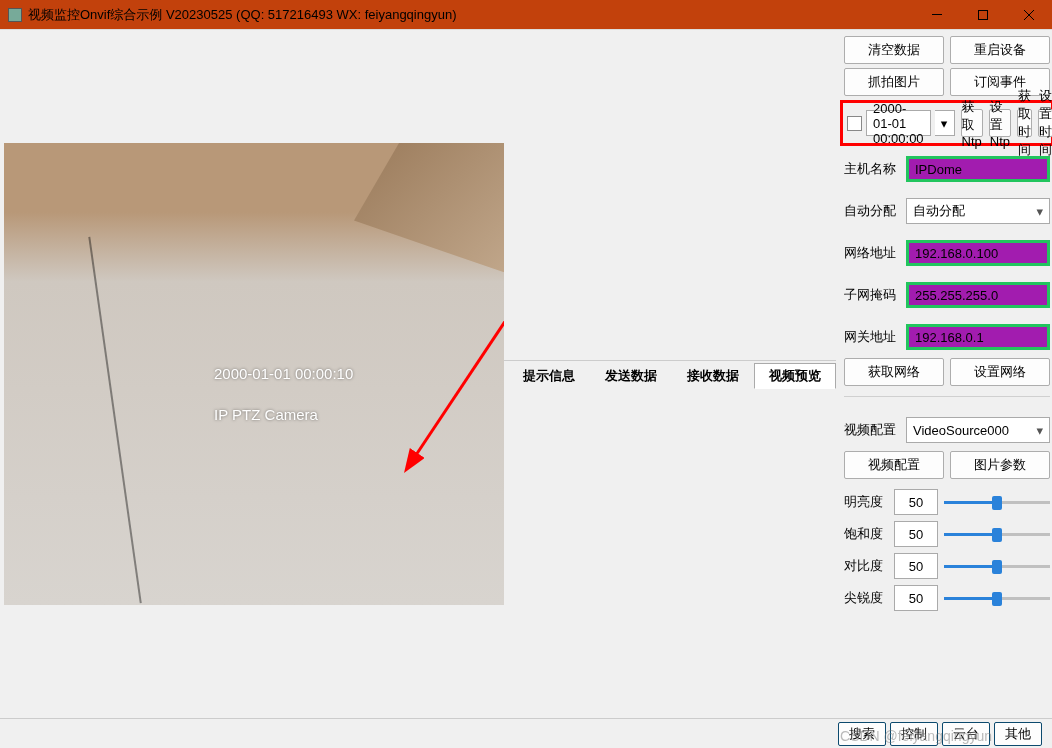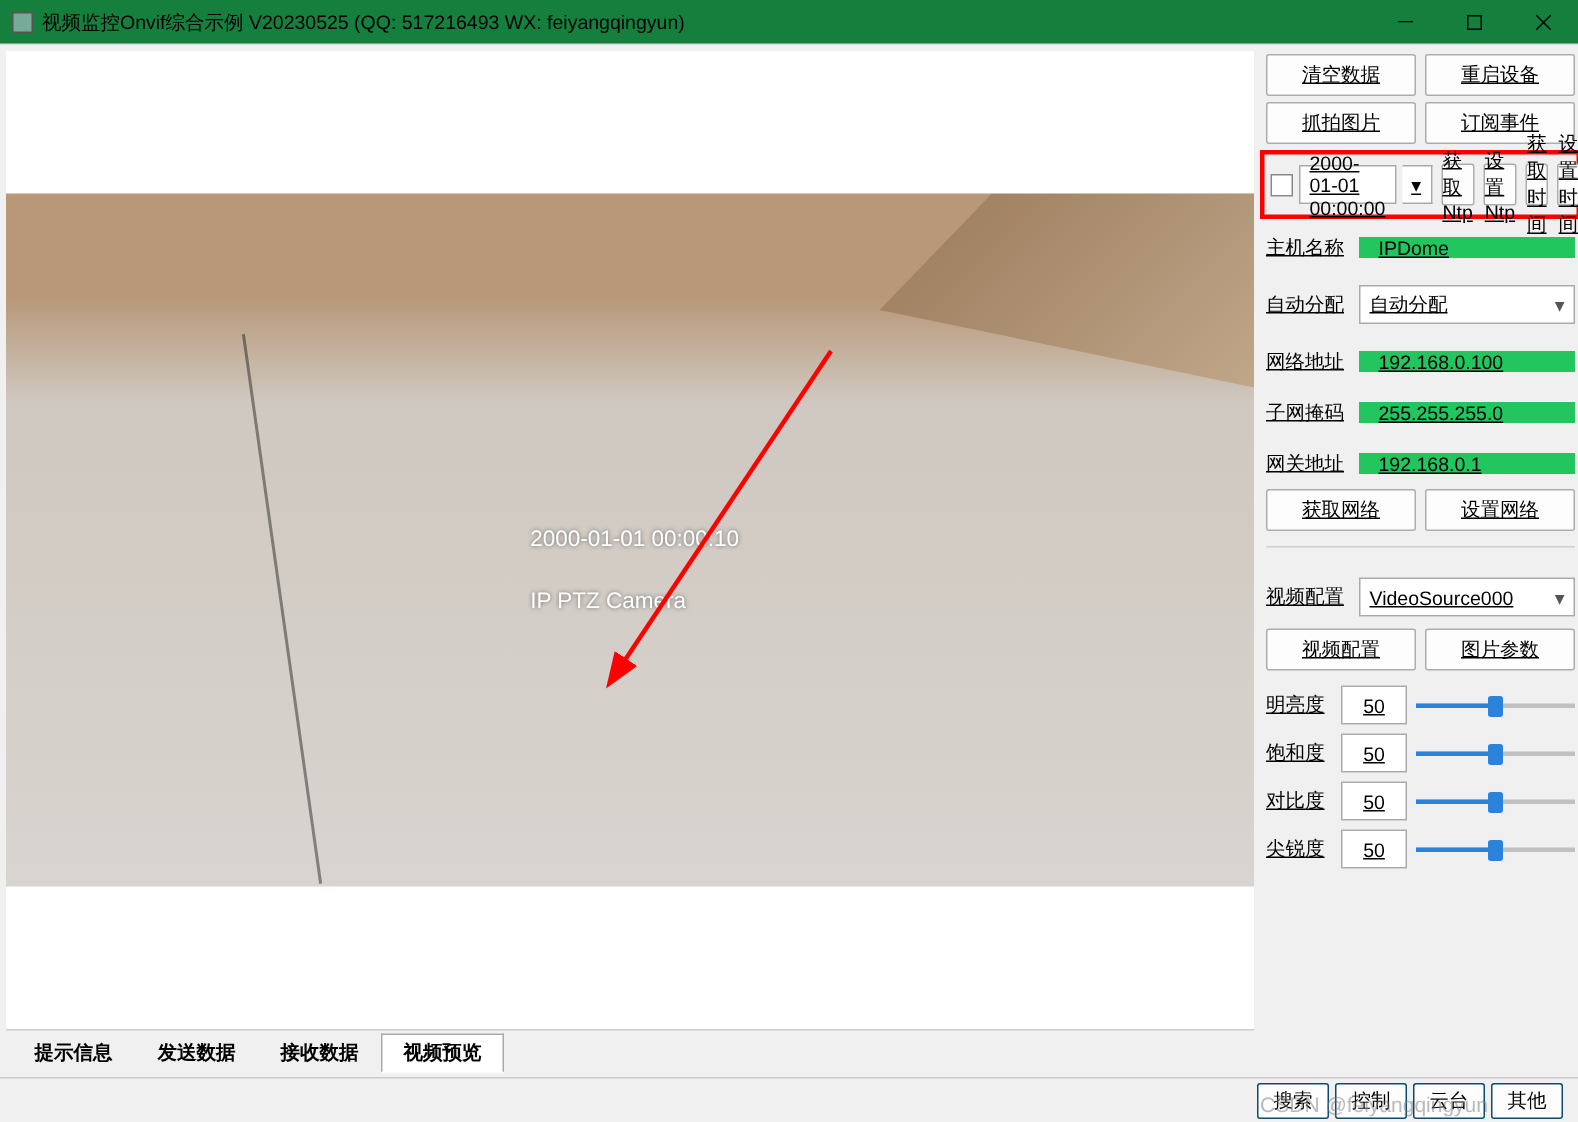--- a/index.html
+++ b/index.html
@@ -1,45 +1,45 @@
 <!DOCTYPE html>
 <html><head>
 <meta charset="utf-8">
 <style>
 * { box-sizing: border-box; margin: 0; padding: 0; font-family: "Microsoft YaHei", sans-serif; font-size: 13px; }
 body { background: #f0f0f0; width: 1052px; height: 748px; overflow: hidden; }
 
-.titlebar { height: 30px; background: #15803d; display: flex; align-items: center; padding-left: 8px; border-bottom: 1px solid #ddd; }
+.titlebar { height: 30px; background: #c2410c; display: flex; align-items: center; padding-left: 8px; border-bottom: 1px solid #ddd; }
 .titlebar .app-icon { width: 14px; height: 14px; background: #7a9; border: 1px solid #555; margin-right: 6px; }
 .titlebar .title { flex: 1; color: #000; }
 .titlebar .win-btn { width: 46px; height: 30px; display: flex; align-items: center; justify-content: center; color: #000; }
 
 .content { display: flex; height: 688px; background: #f0f0f0; }
-.left-pane { flex: 1; display: flex; flex-direction: column; padding: 4px; }
+.left-pane { flex: 1; display: flex; flex-direction: row; padding: 4px; align-items: center; }
 .video-area { flex: 1; background: #fff; position: relative; overflow: hidden; display: flex; align-items: center; justify-content: center; }
 .video-frame { width: 100%; height: 462px; background: linear-gradient(180deg, #b89878 0%, #b89878 15%, #cfc8c0 30%, #d8d4cf 100%); position: relative; overflow: hidden; }
 .video-frame::before { content: ""; position: absolute; top: 0; right: 0; width: 30%; height: 28%; background: linear-gradient(135deg, #9a7a5a 0%, #c0a68a 100%); clip-path: polygon(30% 0, 100% 0, 100% 100%, 0 60%); }
 .video-frame::after { content: ""; position: absolute; left: 22%; top: 20%; width: 2px; height: 80%; background: rgba(0,0,0,.4); transform: rotate(-8deg); }
 .osd-time { position: absolute; left: 42%; top: 48%; color: #fff; font-size: 15px; text-shadow: 0 0 3px rgba(0,0,0,.5); }
 .osd-name { position: absolute; left: 42%; top: 57%; color: #fff; font-size: 15px; text-shadow: 0 0 3px rgba(0,0,0,.5); }
 .arrow { position: absolute; left: 380px; top: 85px; pointer-events: none; }
 
-.right-pane { width: 212px; padding: 6px 2px 6px 4px; display: flex; flex-direction: column; gap: 4px; text-decoration: underline; }
+.right-pane { width: 212px; padding: 6px 2px 6px 4px; display: flex; flex-direction: column; gap: 4px; }
 .btn-row { display: flex; gap: 6px; }
 .btn { flex: 1; height: 28px; background: #fdfdfd; border: 1px solid #adadad; border-radius: 2px; display: flex; align-items: center; justify-content: center; cursor: pointer; }
 
 .red-box { border: 3px solid #ff0000; padding: 6px 4px; margin: 0px -4px; display: flex; flex-direction: row; gap: 6px; }
 .dt-row { display: flex; gap: 4px; align-items: center; }
 .checkbox { width: 15px; height: 15px; border: 1px solid #888; background: #fff; }
 .dt-input { flex: 1; height: 26px; border: 1px solid #aaa; background: #fff; padding: 0 6px; display: flex; align-items: center; }
 .dt-drop { width: 20px; height: 26px; border: 1px solid #aaa; border-left: none; background: #fff; display: flex; align-items: center; justify-content: center; }
 
 .form-row { display: flex; align-items: center; gap: 4px; margin-top: 12px; }
 .form-label { width: 58px; color: #000; }
-.form-input { flex: 1; height: 14px; border: 7px solid #22c55e; background: #22c55e; padding: 0 6px; display: flex; align-items: center; }
+.form-input { flex: 1; height: 26px; border: 3px solid #22c55e; background: #a21caf; padding: 0 6px; display: flex; align-items: center; }
 .form-select { flex: 1; height: 26px; border: 1px solid #aaa; background: #fff; padding: 0 6px; display: flex; align-items: center; position: relative; }
 .form-select::after { content: "▾"; position: absolute; right: 6px; color: #555; }
 
 .slider-row { display: flex; align-items: center; gap: 6px; margin-top: 2px; }
 .slider-label { width: 44px; }
 .slider-val { width: 44px; height: 26px; border: 1px solid #aaa; background: #fff; display: flex; align-items: center; justify-content: center; }
 .slider { flex: 1; height: 20px; display: flex; align-items: center; position: relative; }
 .slider-track { width: 100%; height: 3px; background: #c0c0c0; position: relative; }
 .slider-fill { position: absolute; left: 0; top: 0; height: 3px; background: #2a82da; }
 .slider-thumb { position: absolute; top: -5px; width: 10px; height: 14px; background: #2a82da; border-radius: 2px; }

